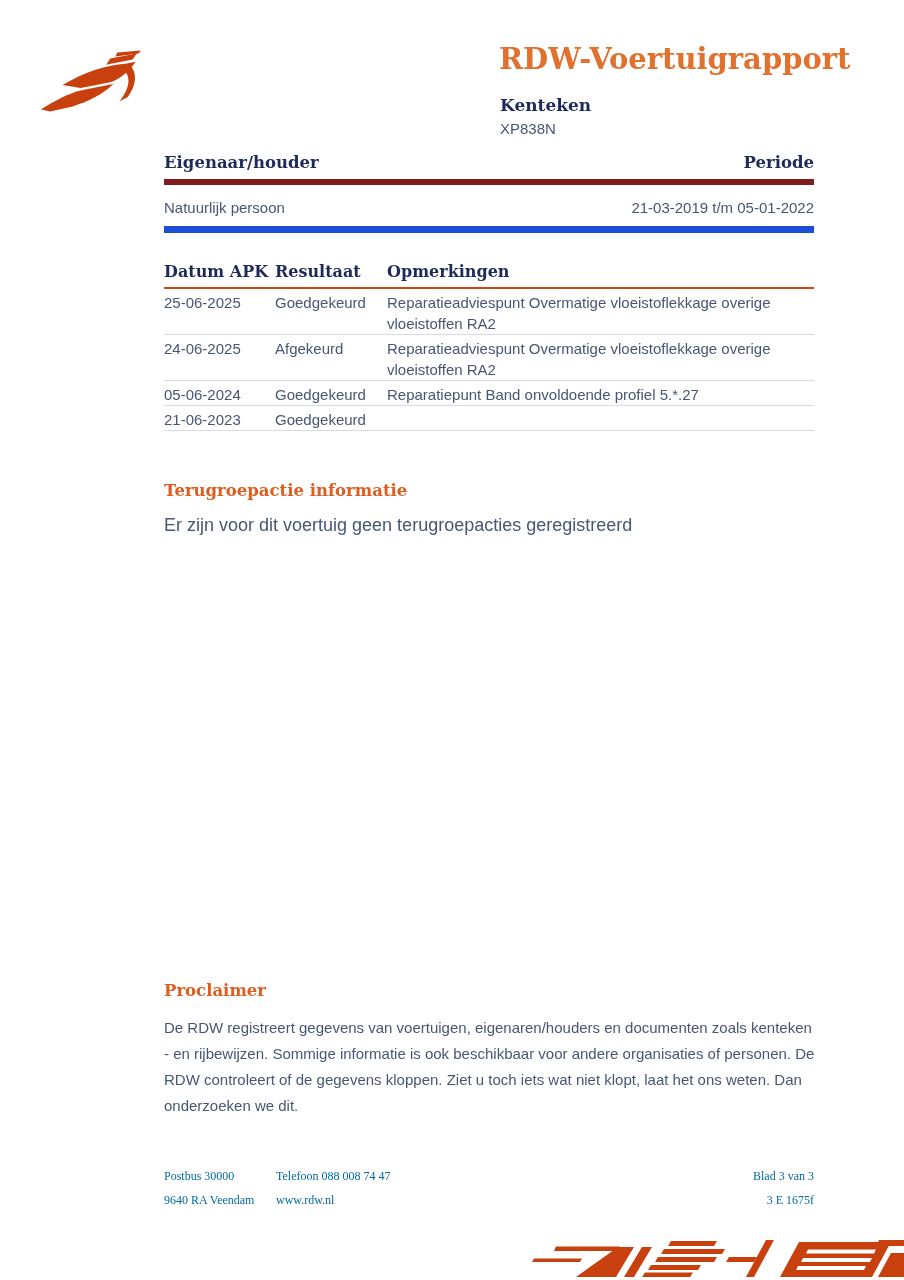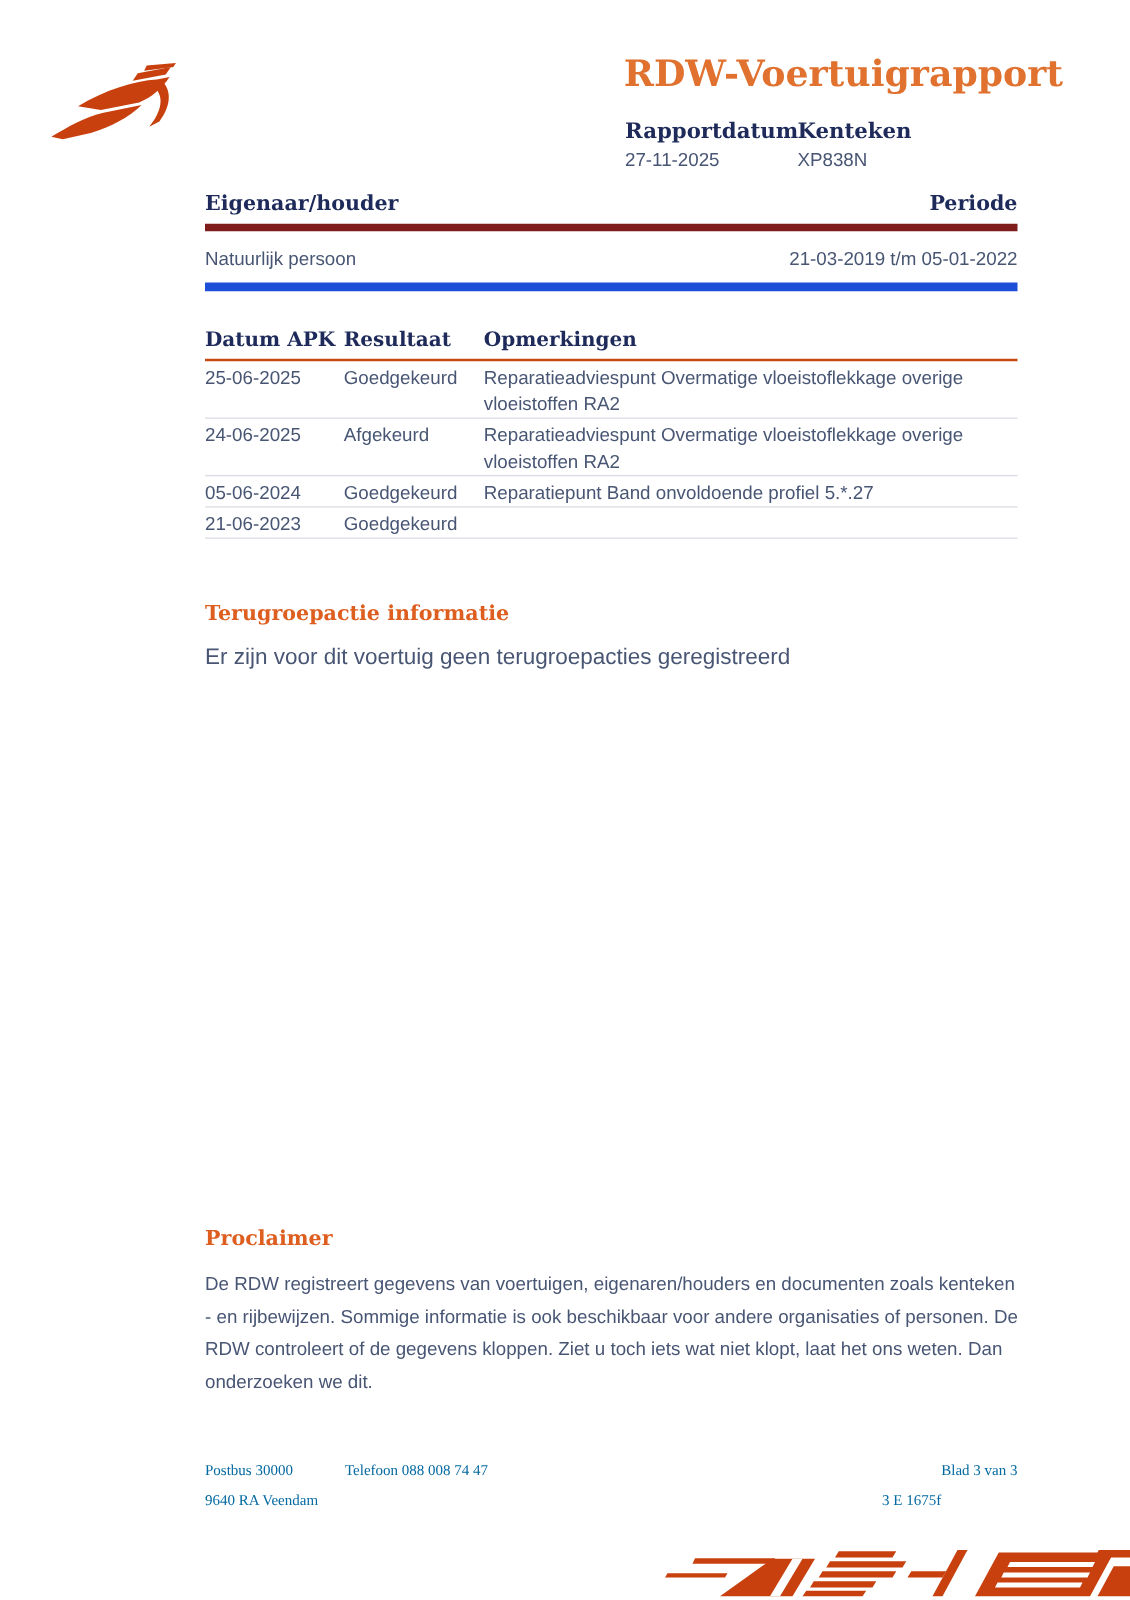--- a/index.html
+++ b/index.html
@@ -96,24 +96,20 @@
       <path d="M24 34 C 46 21, 68 14, 86 13 L96 11 C 90 20, 82 27, 72 31 L42 37 Z"></path>
       <path d="M3 58 C 16 50, 30 42, 44 39 L74 33 C 64 43, 50 50, 34 55 L12 60 Z"></path>
       <path d="M71 8 L97 3 L93 9 L67 14 Z"></path>
       <path d="M78 2 L101 0 L99 3 L76 6 Z"></path>
       <path d="M90 14 C 98 22, 97 34, 88 46 L80 50 C 90 38, 92 26, 84 19 Z"></path>
     </g>
   </svg>
   <h1 class="doc-title">RDW-Voertuigrapport</h1>
 
   <div class="meta">
-    <div class="meta-col-1">
-      <div class="meta-label">Rapportdatum</div>
-      <div class="meta-value">27-11-2025</div>
-    </div>
     <div>
       <div class="meta-label">Kenteken</div>
       <div class="meta-value">XP838N</div>
     </div>
   </div>
 
   <section class="owner">
     <div class="owner-head">
       <span>Eigenaar/houder</span>
       <span>Periode</span>
@@ -170,20 +166,21 @@
   <section class="proclaimer">
     <h2 class="section-title">Proclaimer</h2>
     <p class="proclaimer-text">De RDW registreert gegevens van voertuigen, eigenaren/houders en documenten zoals kenteken - en rijbewijzen. Sommige informatie is ook beschikbaar voor andere organisaties of personen. De RDW controleert of de gegevens kloppen. Ziet u toch iets wat niet klopt, laat het ons weten. Dan onderzoeken we dit.</p>
   </section>
 
   <div class="footer">
     <span>Postbus 30000</span>
     <span>Telefoon 088 008 74 47</span>
     <span class="right">Blad 3 van 3</span>
     <span>9640 RA Veendam</span>
+    <span>www.rdw.nl</span>
     <span class="right">3 E 1675f</span>
   </div>
 
   <svg class="bottom-graphic" viewBox="0 0 386 47" aria-hidden="true">
     <g fill="#c8400e">
       <polygon points="14,29 62,29 64,25.5 16,25.5"></polygon>
       <polygon points="36,18 100,18 102,13.5 38,13.5"></polygon>
       <polygon points="58,44 116,44 134,14 100,14"></polygon>
       <polygon points="150,13 196,13 199,8 153,8"></polygon>
       <polygon points="143,21 204,21 207,16 146,16"></polygon>

